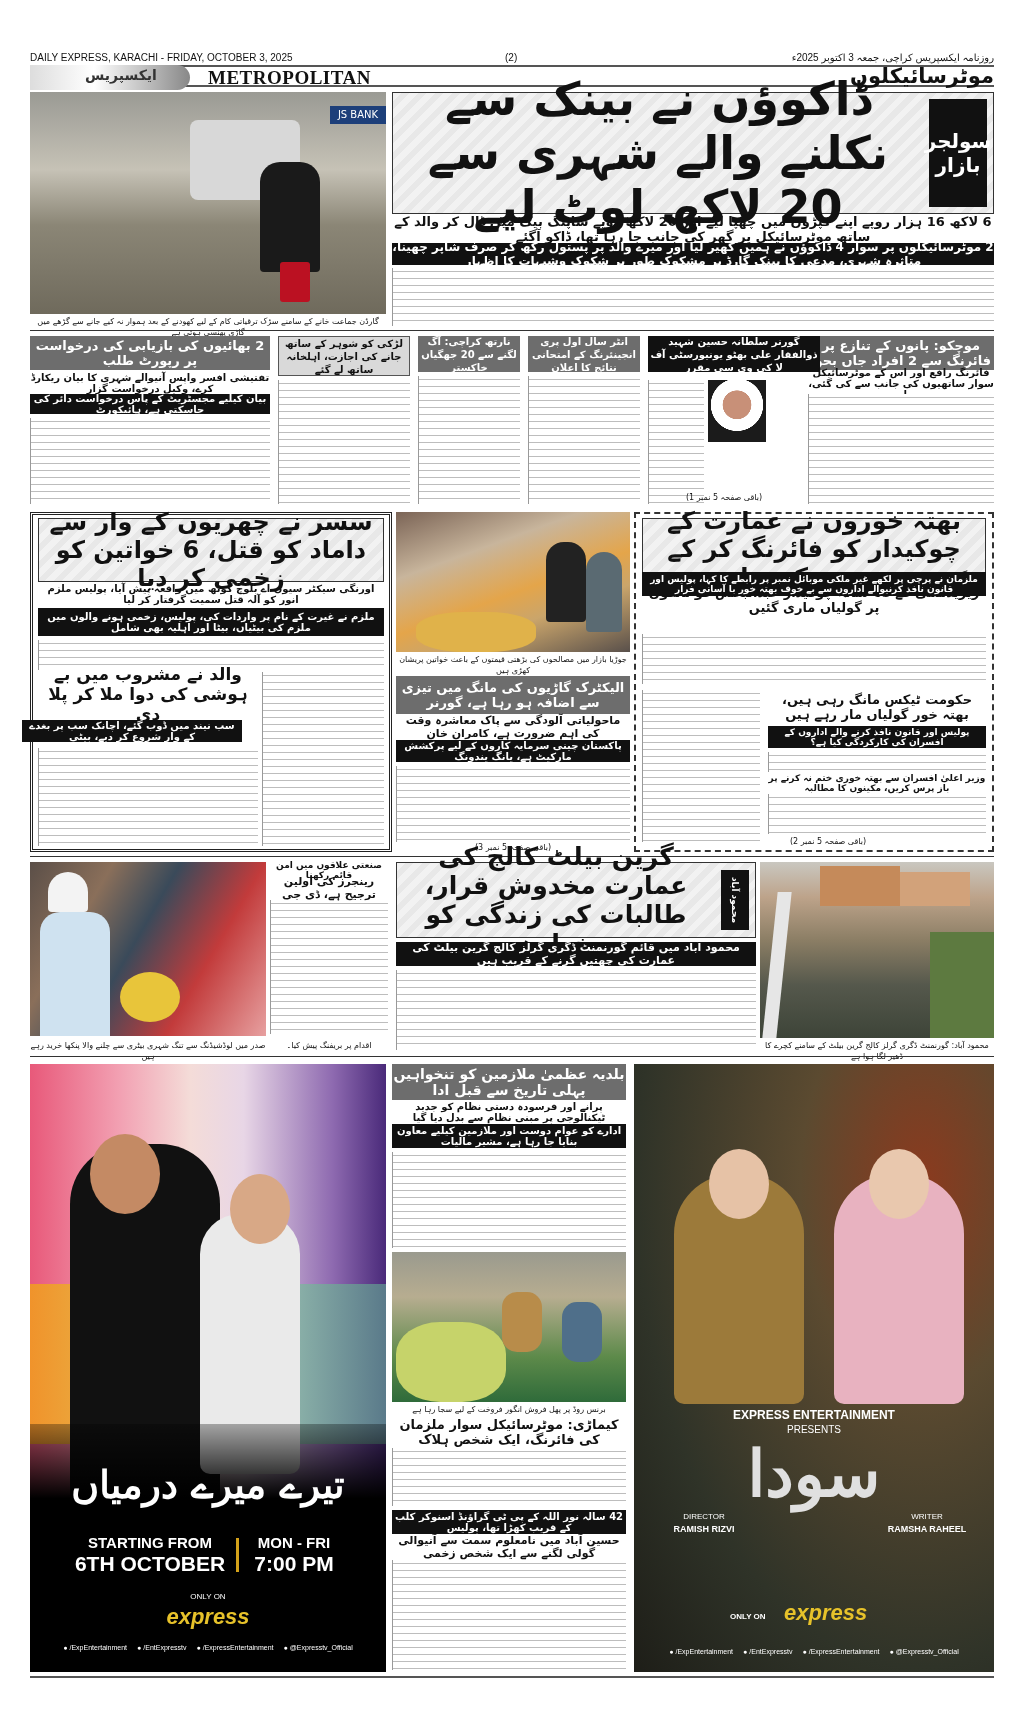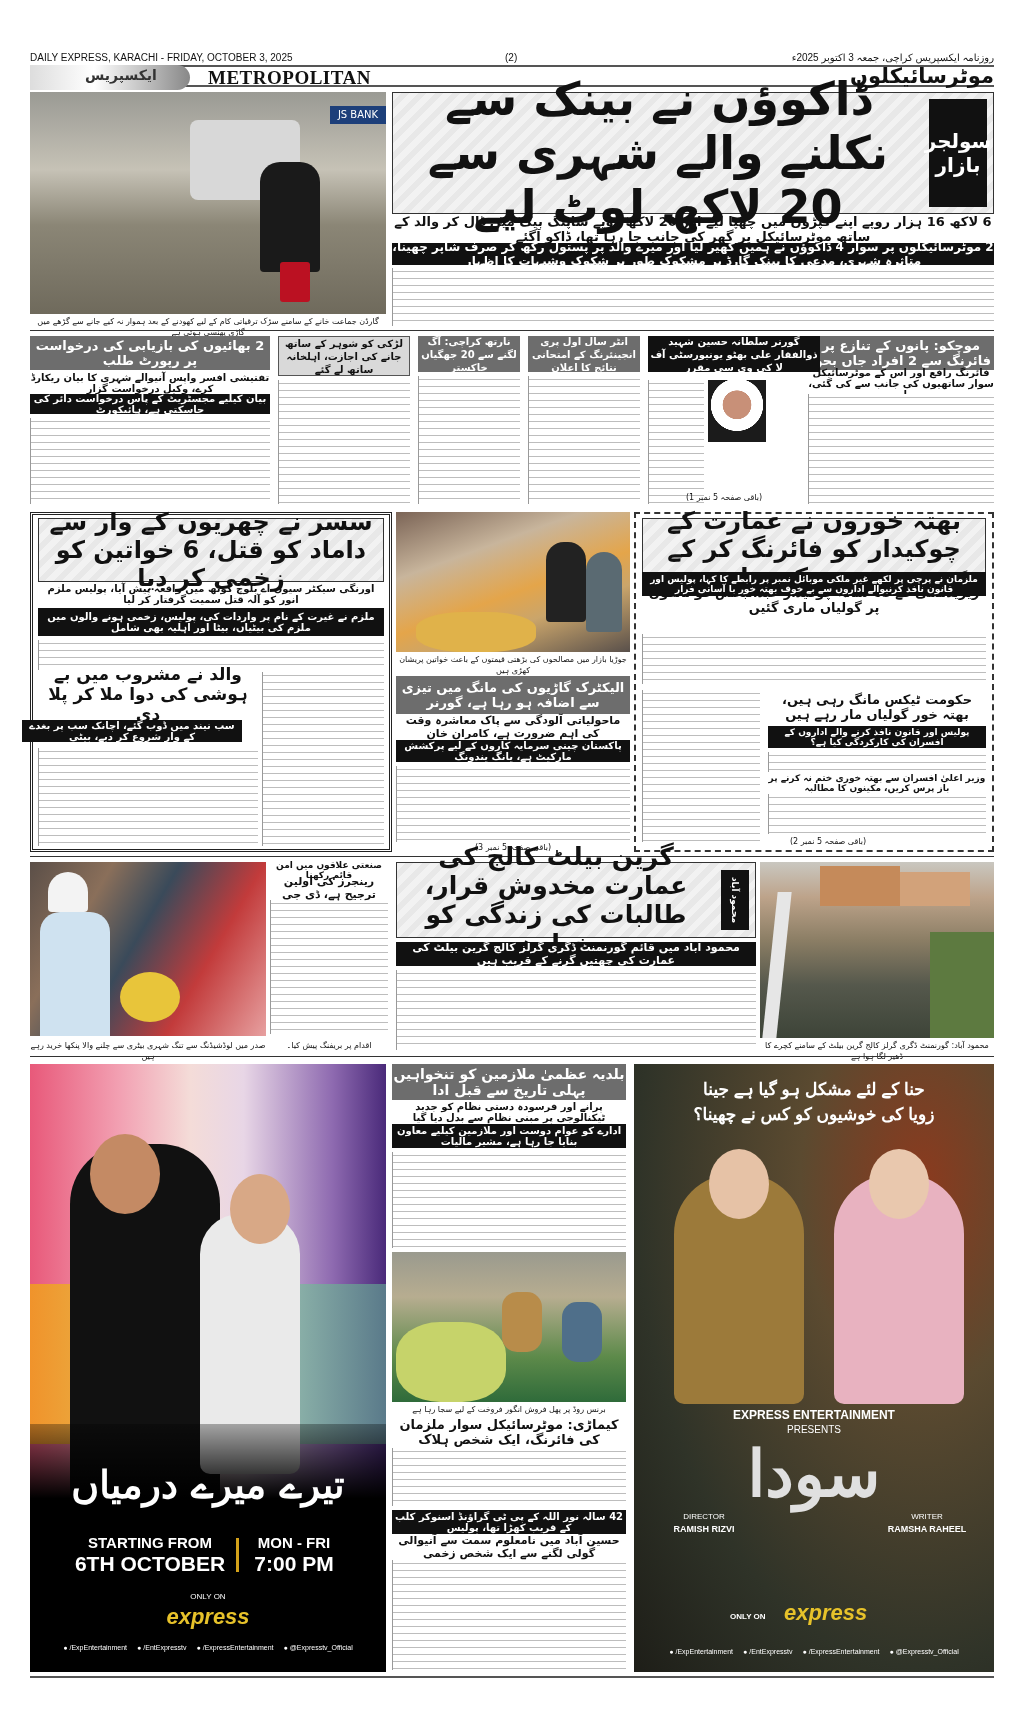--- a/index.html
+++ b/index.html
@@ -176,24 +176,20 @@
   <div class="abs" style="left:170px;top:50px;width:40px;height:60px;background:#4f6f8a;border-radius:15px"></div>
 </div>
 <div class="abs caption" style="left:392px;top:1404px;width:234px">برنس روڈ پر پھل فروش انگور فروخت کے لیے سجا رہا ہے</div>
 <div class="abs sub" style="left:392px;top:1418px;width:234px;height:28px;font-size:13px">کیماڑی: موٹرسائیکل سوار ملزمان کی فائرنگ، ایک شخص ہلاک</div>
 <div class="abs black-bar" style="left:392px;top:1510px;width:234px;height:24px;font-size:10px">42 سالہ نور اللہ کے پی ٹی گراؤنڈ اسنوکر کلب کے قریب کھڑا تھا، پولیس</div>
 <div class="abs col-text" style="left:392px;top:1448px;width:234px;height:58px"></div>
 <div class="abs sub" style="left:392px;top:1536px;width:234px;height:22px;font-size:11px">حسین آباد میں نامعلوم سمت سے آنیوالی گولی لگنے سے ایک شخص زخمی</div>
 <div class="abs col-text" style="left:392px;top:1560px;width:234px;height:110px"></div>
 
 <div class="abs ad" style="left:634px;top:1064px;width:360px;height:608px;background:radial-gradient(ellipse at 80% 20%,#8b3a1e 0%,#5b4a30 30%,#2f3328 70%,#1e1e18 100%)">
-  <div class="abs big" style="left:0;top:14px;width:360px;font-size:17px;direction:rtl;line-height:1.45">
-    <div>حنا کے لئے مشکل ہو گیا ہے جینا</div>
-    <div>زویا کی خوشیوں کو کس نے چھینا؟</div>
-  </div>
   <div class="abs" style="left:40px;top:110px;width:130px;height:230px;background:#9c7a3a;border-radius:60px 60px 10px 10px"></div>
   <div class="abs" style="left:75px;top:85px;width:60px;height:70px;background:#e6c2a6;border-radius:50%"></div>
   <div class="abs" style="left:200px;top:110px;width:130px;height:230px;background:#e8b2c0;border-radius:60px 60px 10px 10px"></div>
   <div class="abs" style="left:235px;top:85px;width:60px;height:70px;background:#e9c8ae;border-radius:50%"></div>
   <div class="abs big" style="left:0;top:344px;width:360px;font-size:12px">EXPRESS ENTERTAINMENT</div>
   <div class="abs big" style="left:0;top:360px;width:360px;font-size:10px;font-weight:normal">PRESENTS</div>
   <div class="abs big" style="left:0;top:372px;width:360px;font-size:64px;color:#e0e0e0;direction:rtl;font-family:'DejaVu Serif',serif">سودا</div>
   <div class="abs" style="left:20px;top:448px;width:100px;text-align:center;font-size:8px">DIRECTOR</div>
   <div class="abs big" style="left:20px;top:460px;width:100px;font-size:9px">RAMISH RIZVI</div>
   <div class="abs" style="left:238px;top:448px;width:110px;text-align:center;font-size:8px">WRITER</div>

